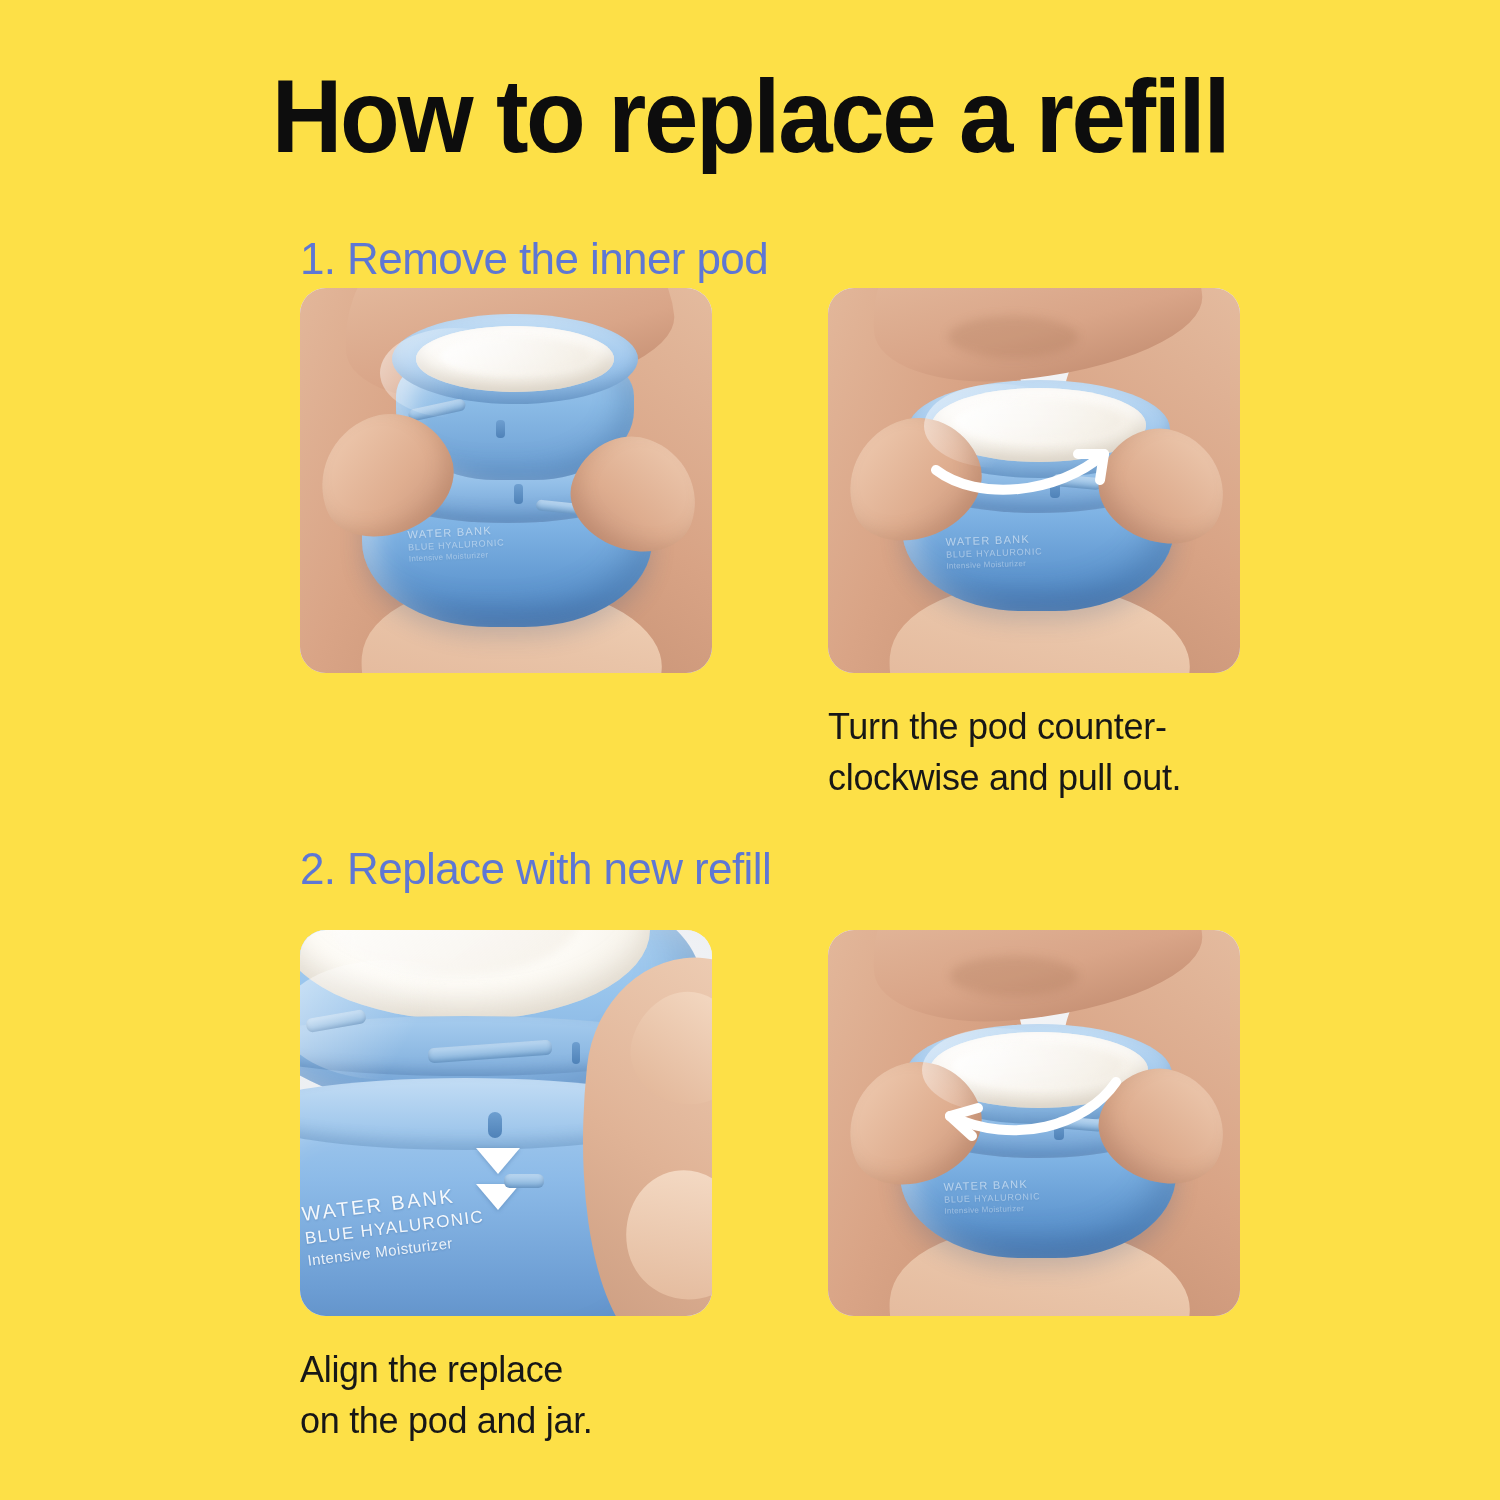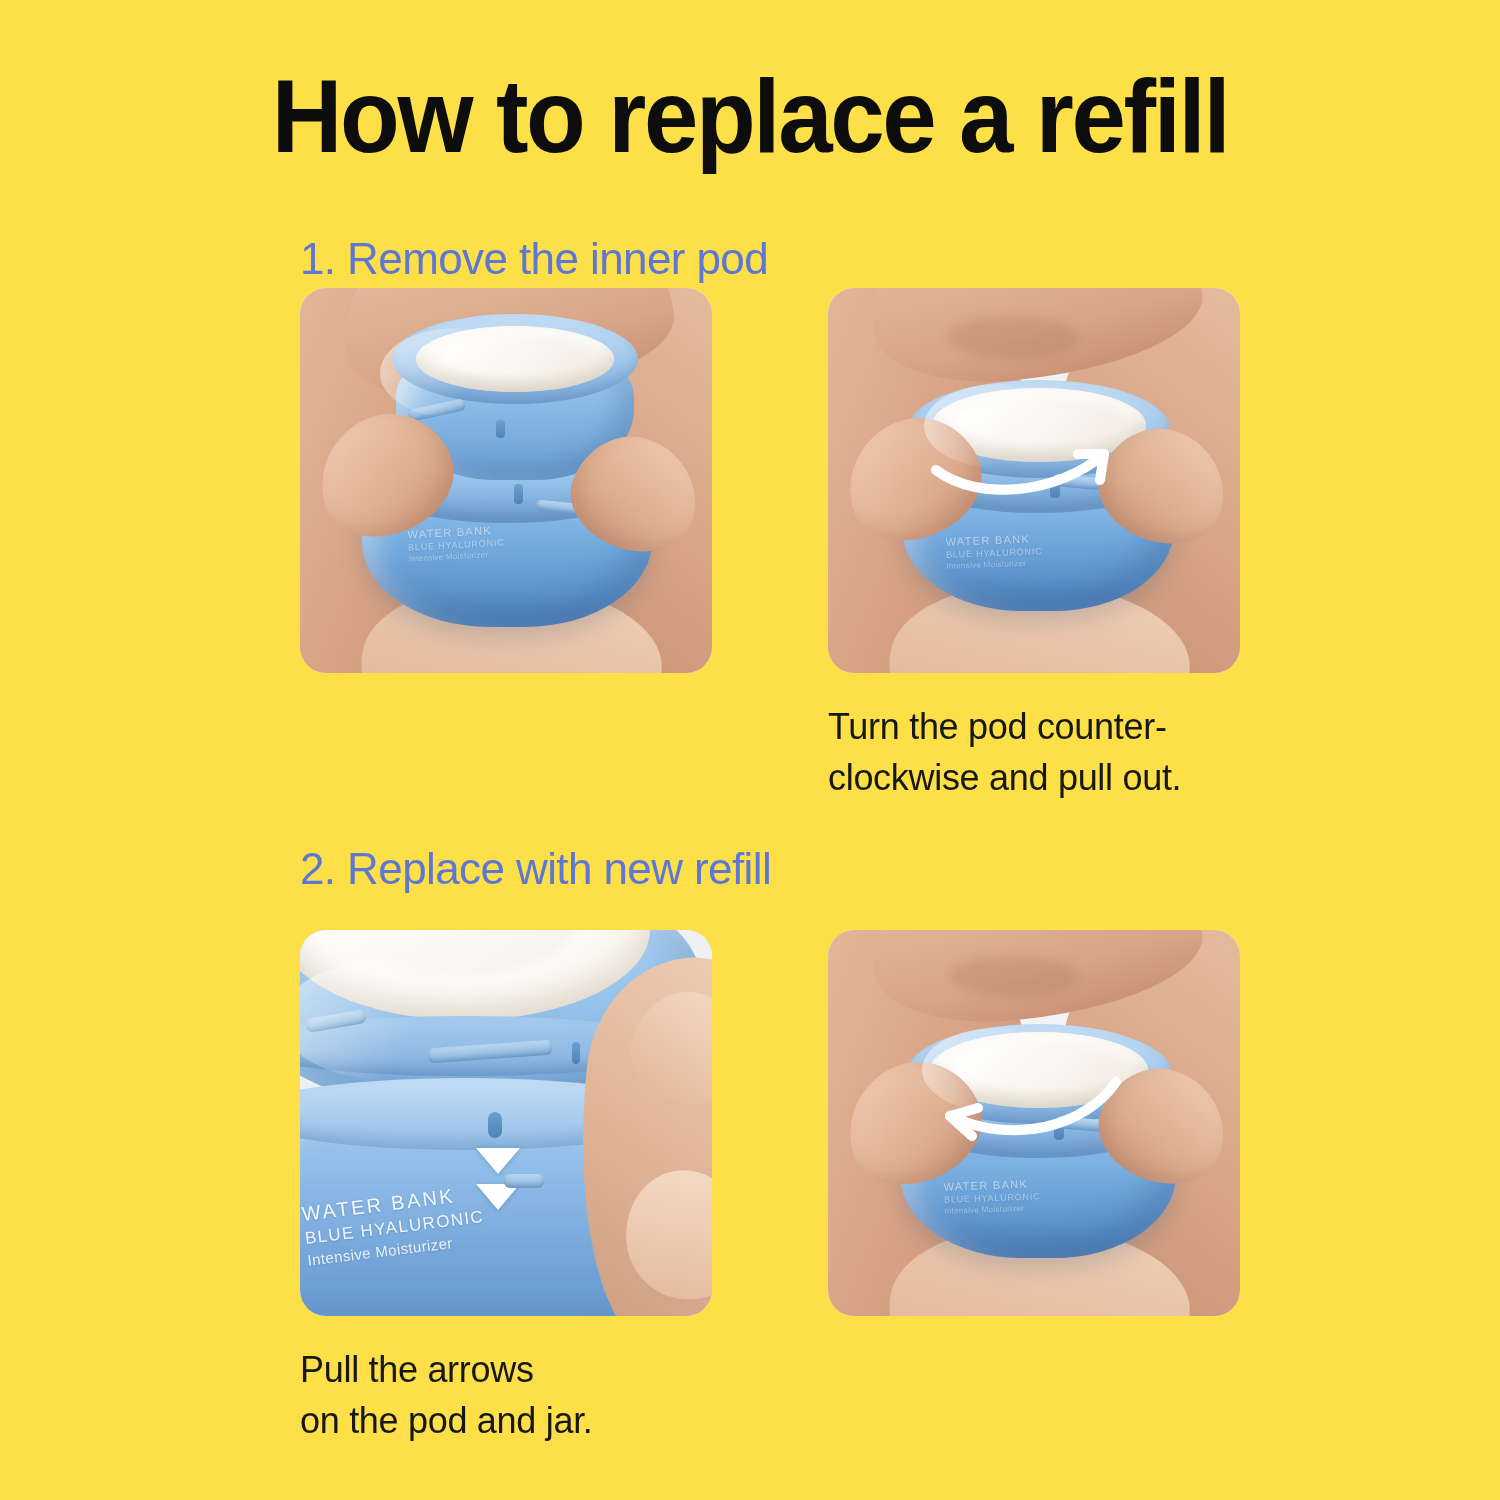--- a/index.html
+++ b/index.html
@@ -377,21 +377,21 @@
         <div class="hand" style="right:-96px; top:28px; width:230px; height:400px; border-radius:46% 54% 54% 46% / 30% 36% 64% 70%;
                     background:linear-gradient(210deg,#f0d2ba 0%,#e0b396 55%,#c99a7e 100%); transform:rotate(6deg);"></div>
         <div class="hand" style="right:-30px; top:62px; width:110px; height:112px; border-radius:48% 52% 50% 50% / 56% 58% 42% 44%;
                     background:linear-gradient(200deg,#f4dac4,#e2b698); transform:rotate(16deg);"></div>
         <div class="hand" style="right:-34px; bottom:16px; width:120px; height:130px; border-radius:50% 50% 48% 52% / 52% 54% 46% 48%;
                     background:linear-gradient(200deg,#f5dcc7,#e3b99b); transform:rotate(-10deg);"></div>
 
         <div class="gloss" style="left:-20px; top:30px; width:220px; height:120px;"></div>
       </div>
     </div>
-    <div class="caption">Pull the arrows
+    <div class="caption">Align the replace
 on the pod and jar.</div>
   </div>
 
   <div class="card c4">
     <div class="photo">
       <div class="scene">
         <div class="hand palm-l"></div>
         <div class="hand palm-r"></div>
         <div class="hand fingers-top" style="top:-112px;"></div>
         <div class="hand fingers-bottom"></div>

